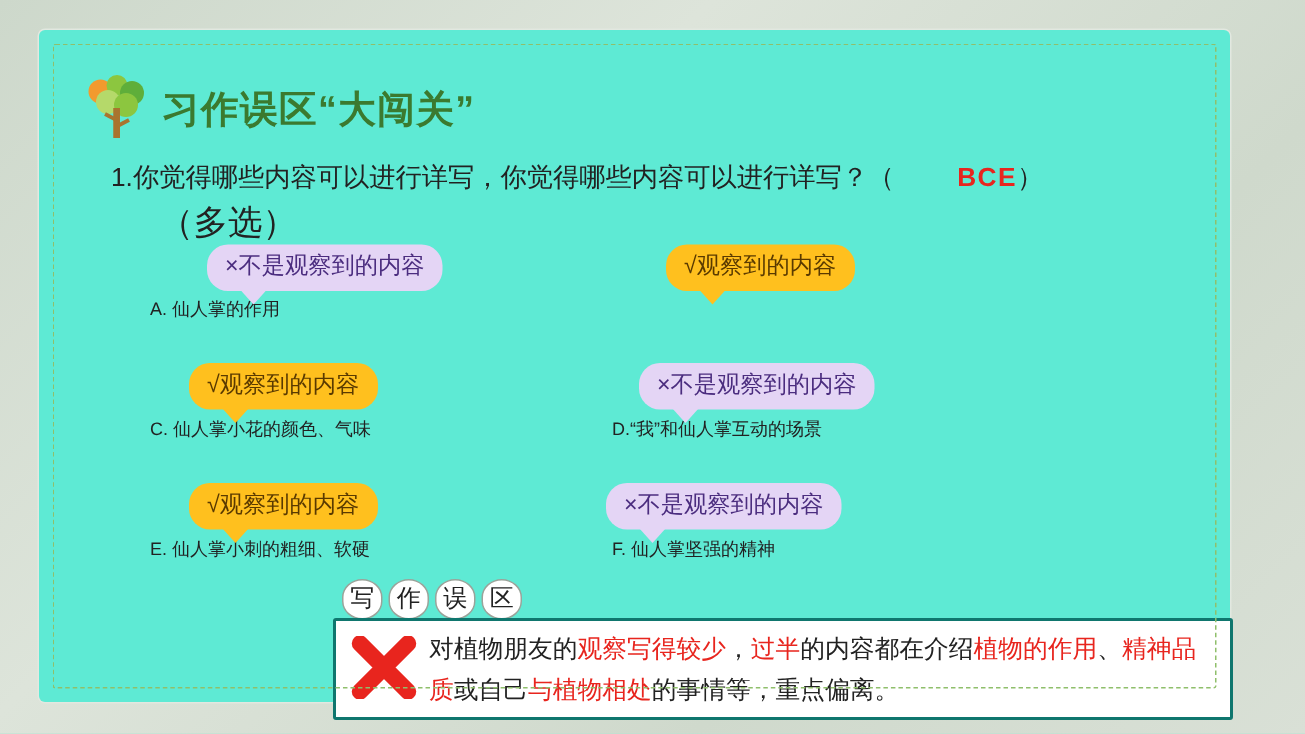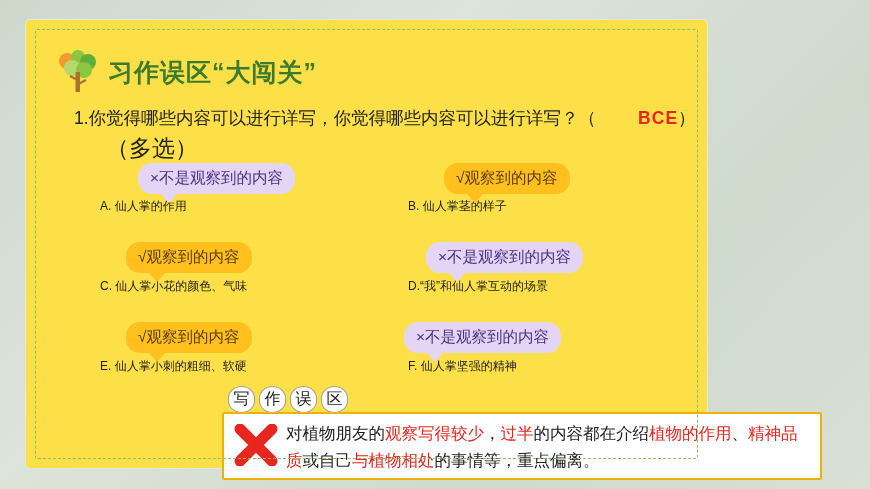--- a/index.html
+++ b/index.html
@@ -7,23 +7,24 @@
     width:870px;height:489px;overflow:hidden;
     font-family:"Liberation Sans","DejaVu Sans",sans-serif;
     background:#d6ded1;
   }
   .slide{position:relative;width:870px;height:489px;background:#d6dfd4;}
   .slide::before{
     content:"";position:absolute;inset:0;
     background:linear-gradient(135deg,#cdd8cb 0%,#dde4da 35%,#cfd9cc 70%,#d9e0d6 100%);
   }
   .card{
-    position:absolute;left:26px;top:20px;width:681px;height:448px;
-    background:#fde047;border-radius:4px;
+    position:absolute;left:26px;top:20px;width:774px;height:448px;
+    background:#5eead4;border-radius:4px;
     box-shadow:0 0 0 1px #e2e8e0;
+    padding-left:20px;
   }
   .card::after{
     content:"";position:absolute;left:9px;top:9px;right:9px;bottom:9px;
     border:1px dashed #8fbf6b;border-radius:2px;pointer-events:none;
   }
   
   .title-row{position:absolute;left:32px;top:30px;display:flex;align-items:center;}
   .tree-icon{width:40px;height:44px;position:relative;margin-right:10px;}
   .title-text{
     font-size:25px;color:#3b7a2f;font-weight:bold;letter-spacing:1px;
@@ -69,21 +70,21 @@
 
   
   .wzwq{position:absolute;left:202px;top:366px;display:flex;gap:4px;}
   .wz-ch{
     width:25px;height:25px;border:1px solid #9aa39a;border-radius:50%/45%;
     display:flex;align-items:center;justify-content:center;
     font-size:16px;color:#222;background:#fff;
   }
   .note-box{
     position:absolute;left:196px;top:392px;width:596px;height:64px;
-    border:2px solid #eab308;background:#ffffff;border-radius:2px;
+    border:2px solid #0f766e;background:#ffffff;border-radius:2px;
   }
   .cross{position:absolute;left:10px;top:10px;width:44px;height:42px;}
   .note-text{
     position:absolute;left:62px;top:6px;right:10px;
     font-size:16.5px;line-height:27px;color:#222;
   }
   .red{color:#e8251e;}
 </style>
 </head>
 <body>
@@ -106,21 +107,20 @@
       </span>
       <span class="title-text">习作误区“大闯关”</span>
     </div>
 
     <div class="q-line">
       <span>1.</span><span>你觉得哪些内容可以进行详写，你觉得哪些内容可以进行详写？（</span><span class="ans-red">BCE</span><span>）</span>
     </div>
     <div class="q-sub">（多选）</div>
 
     <div class="opt optA">A. 仙人掌的作用</div>
-    <div class="opt optB">B. 仙人掌茎的样子</div>
     <div class="opt optC">C. 仙人掌小花的颜色、气味</div>
     <div class="opt optD">D.“我”和仙人掌互动的场景</div>
     <div class="opt optE">E. 仙人掌小刺的粗细、软硬</div>
     <div class="opt optF">F. 仙人掌坚强的精神</div>
 
     <div class="bubble b-purple bub1">
       <span>×不是观察到的内容</span>
       <span class="tail"></span>
     </div>
     <div class="bubble b-orange bub2">

